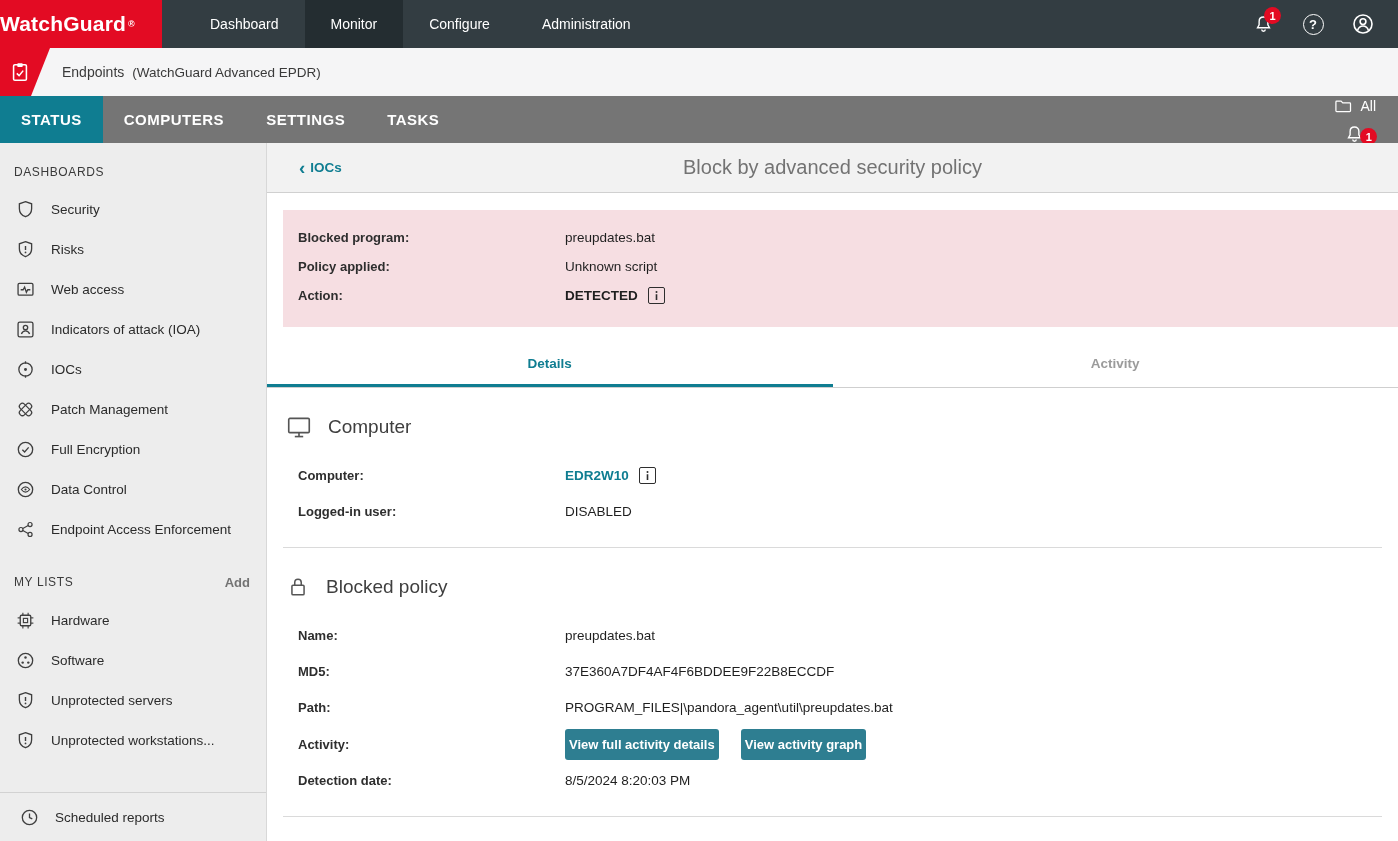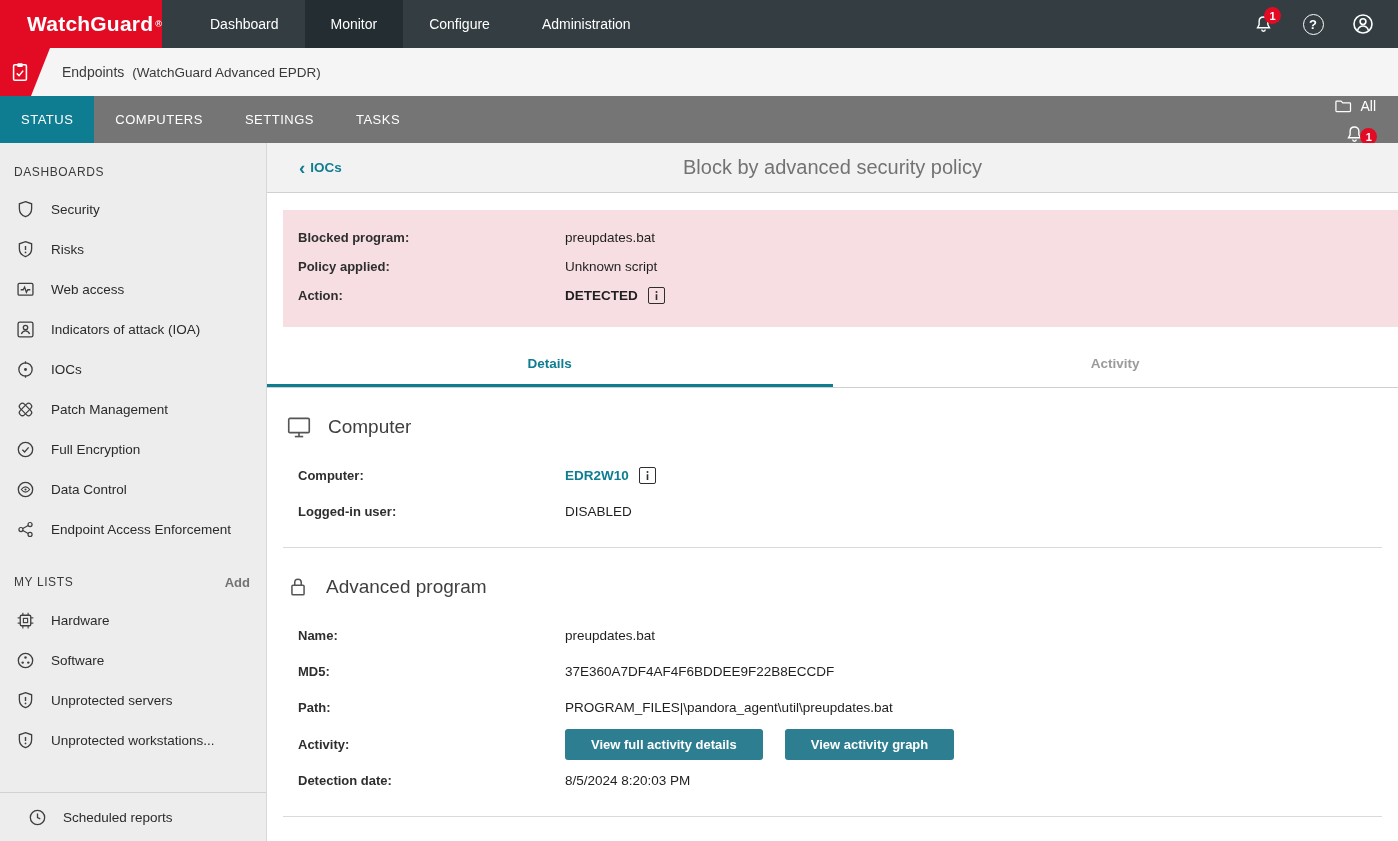--- a/index.html
+++ b/index.html
@@ -3,21 +3,21 @@
 <meta charset="utf-8">
 <style>
   * { margin:0; padding:0; box-sizing:border-box; }
   html,body { width:1398px; height:841px; overflow:hidden; }
   body { font-family:"Liberation Sans","DejaVu Sans",sans-serif; background:#fff; color:#2e2e2e; }
 
   .app { width:1398px; height:841px; display:flex; flex-direction:column; overflow:hidden; }
 
   
   .topbar { height:48px; background:#333d42; display:flex; align-items:stretch; flex:0 0 48px; }
-  .logo { background:#e30b23; color:#fff; width:162px; display:flex; align-items:center; justify-content:flex-end;
+  .logo { background:#e30b23; color:#fff; width:162px; display:flex; align-items:center; justify-content:flex-start;
           font-size:21px; font-weight:bold; letter-spacing:.2px; }
   .logo sup { font-size:9px; margin-left:2px; }
   .topnav { display:flex; align-items:stretch; margin-left:22px; }
   .topnav-item { display:flex; align-items:center; padding:16px 26px; color:#fff; font-size:14px; cursor:pointer; }
   .topnav-item.active { background:#242d31; }
   .topbar-right { margin-left:auto; display:flex; align-items:center; padding-right:10px; }
   .tb-icon { width:50px; height:48px; display:flex; align-items:center; justify-content:center; position:relative; cursor:pointer; }
   .badge { position:absolute; top:7px; right:7px; min-width:17px; height:17px; background:#e30b23; color:#fff;
            border-radius:9px; font-size:11px; font-weight:bold; display:flex; align-items:center; justify-content:center;
            padding:0 4px; }
@@ -27,40 +27,40 @@
 
   
   .crumbbar { height:48px; background:#f5f5f6; display:flex; align-items:center; flex:0 0 48px; }
   .flag { width:50px; height:48px; background:#e30b23; clip-path:polygon(0 0,100% 0,62% 100%,0 100%);
           display:flex; align-items:center; justify-content:flex-start; padding-left:9px; }
   .crumb-title { margin-left:12px; font-size:14px; color:#3a3a3a; }
   .crumb-product { margin-left:8px; font-size:13.5px; color:#3a3a3a; }
 
   
   .tabbar { height:47px; background:#757575; display:flex; align-items:stretch; flex:0 0 47px; }
-  .stab { display:flex; align-items:center; padding:0 21px; color:#fff; font-size:13px; font-weight:normal;
+  .stab { display:flex; align-items:center; padding:0 21px; color:#fff; font-size:15px; font-weight:bold;
           letter-spacing:.5px; cursor:pointer; }
   .stab.active { background:#0f7d91; }
   .tabbar-right { margin-left:auto; display:flex; align-items:center; gap:8px; padding-right:14px;flex-direction:column; }
   .tbr-item { display:flex; align-items:center; gap:7px; color:#fff; font-size:14px; cursor:pointer; padding:0 8px; height:47px; position:relative; }
 
   
   .bodyrow { flex:1; display:flex; overflow:hidden; }
 
   
   .sidebar { width:267px; flex:0 0 267px; background:#ededed; border-right:1px solid #d8d8d8; display:flex;
              flex-direction:column; overflow:hidden; padding-top:10px; }
   .side-header { display:flex; align-items:flex-start; justify-content:space-between; padding:12px 16px 10px 14px;
                  font-size:12px; color:#3a3a3a; letter-spacing:.6px; }
   .add-link { color:#737373; font-weight:bold; font-size:13px; letter-spacing:0; cursor:pointer; }
   .side-item { height:40px; display:flex; align-items:center; gap:15px; padding:0 14px; font-size:13.5px;
                color:#2b2b2b; cursor:pointer; white-space:nowrap; }
   .slabel { overflow:hidden; text-overflow:ellipsis; }
   .sicon { width:22px; height:22px; display:flex; align-items:center; justify-content:center; flex:0 0 22px; }
-  .side-bottom { margin-top:auto; border-top:1px solid #d2d2d2; padding:4px 12px; }
+  .side-bottom { margin-top:auto; border-top:1px solid #d2d2d2; padding:4px 4px; }
 
   
   .content { flex:1; background:#fff; overflow:hidden; display:flex; flex-direction:column; }
   .content-header { height:50px; flex:0 0 50px; background:#f2f2f2; border-bottom:1px solid #d0d0d0;
                     display:flex; align-items:center; position:relative; }
   .back-link { display:flex; align-items:center; gap:5px; color:#0f7d91; font-weight:bold; font-size:13.5px;
                margin-left:32px; cursor:pointer; z-index:2; }
   .back-chev { font-size:19px; line-height:1; font-weight:bold; }
   .page-title { position:absolute; left:0; right:0; text-align:center; font-size:20px; color:#737373; }
 
@@ -77,21 +77,21 @@
   .dtab { flex:1; display:flex; align-items:center; justify-content:center; font-size:13.5px; font-weight:bold;
           color:#9b9b9b; cursor:pointer; border-bottom:3px solid transparent; }
   .dtab.active { color:#0f7d91; border-bottom-color:#0f7d91; }
 
   .section { padding:0 16px; }
   .section-title { display:flex; align-items:center; gap:15px; font-size:19px; color:#3f3f3f; margin:25px 0 20px 2px; }
   .section .kv-row { padding-left:15px; margin-bottom:7px; }
   .divider { border:none; border-top:1px solid #dadada; margin:21px 16px 0 16px; }
 
   .btn { background:#2e7e91; color:#fff; border:none; border-radius:3px; font-family:inherit; font-size:13px;
-         font-weight:bold; padding:8px 26px; margin-right:12px; cursor:pointer; }
+         font-weight:bold; padding:8px 4px; margin-right:12px; cursor:pointer; }
 
   .info-icon { width:17px; height:17px; border:1.5px solid #2e2e2e; border-radius:2px; display:inline-flex;
                align-items:center; justify-content:center; cursor:pointer; flex:0 0 17px; }
 
   svg { display:block; }
 </style>
 </head>
 <body>
 
 <div class="app">
@@ -419,21 +419,21 @@
         </section>
 
         <hr class="divider">
 
         <section class="section">
           <div class="section-title">
             <svg width="26" height="28" viewBox="0 0 24 24">
                 <rect x="6.4" y="10.4" width="11.2" height="8.8" rx="1" fill="none" stroke="#555" stroke-width="1.4"></rect>
                 <path d="M9 10.4V7.8a3 3 0 0 1 6 0v2.6" fill="none" stroke="#555" stroke-width="1.4"></path>
               </svg>
-            <span>Advanced program</span>
+            <span>Blocked policy</span>
           </div>
           <div class="kv-row">
             <span class="kv-label">Name:</span>
             <span class="kv-value">preupdates.bat</span>
           </div>
           <div class="kv-row">
             <span class="kv-label">MD5:</span>
             <span class="kv-value">37E360A7DF4AF4F6BDDEE9F22B8ECCDF</span>
           </div>
           <div class="kv-row">

